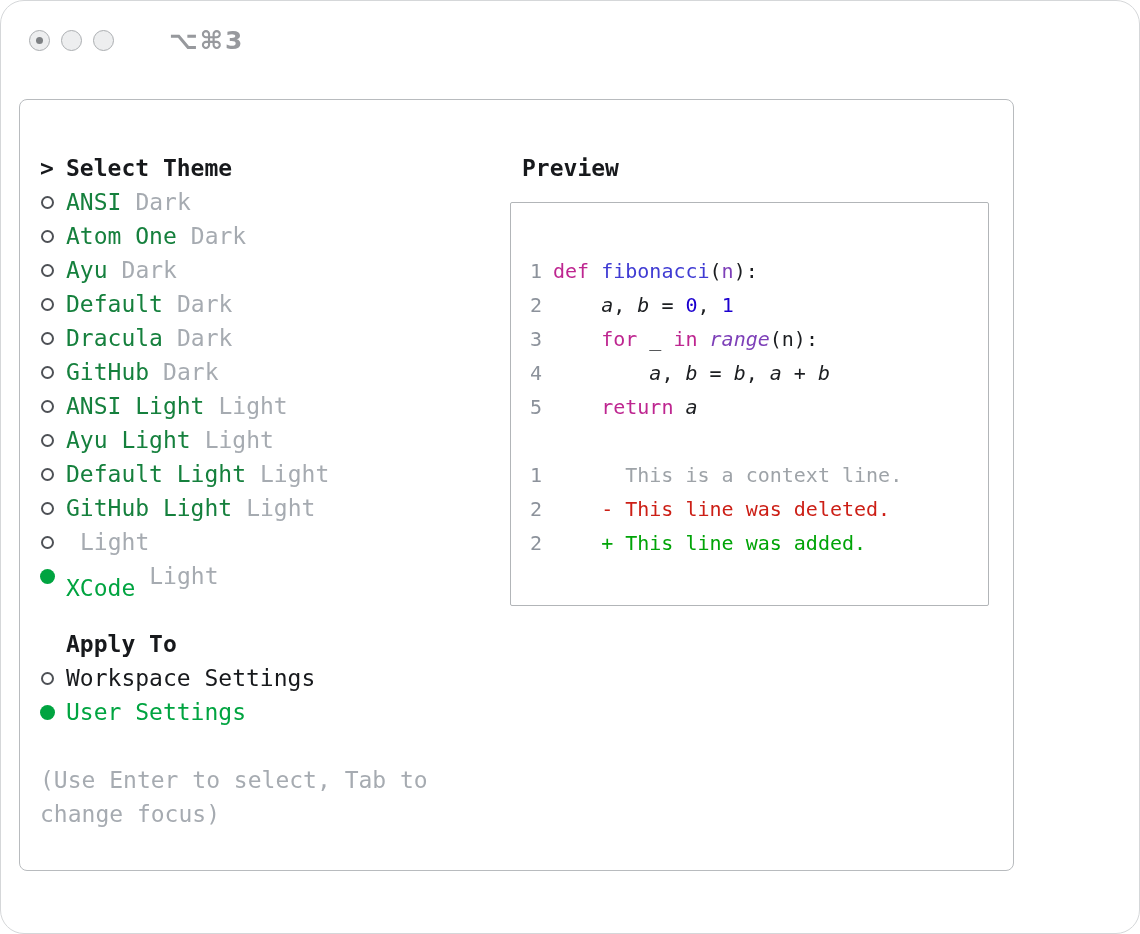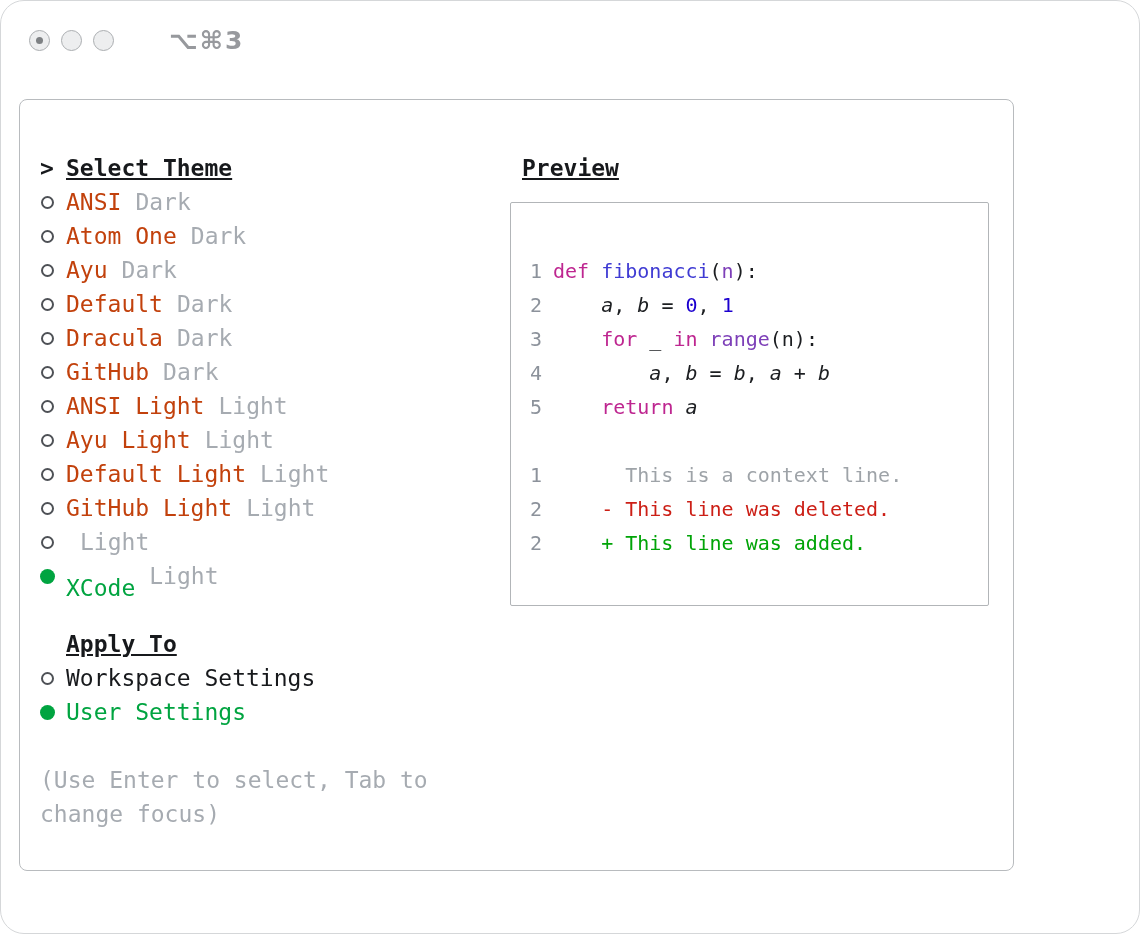--- a/index.html
+++ b/index.html
@@ -28,44 +28,44 @@
   .panel {
     position: absolute; left: 18px; top: 98px; width: 995px; height: 772px;
     border: 1.6px solid #B8BBBE; border-radius: 8px; background: #ffffff;
   }
 
   
   .left { position: absolute; left: 20px; top: 51px; font-size: 23px; color: #17191C; }
   .row { height: 34px; line-height: 34px; display: flex; align-items: center; white-space: pre; }
   .marker { flex: 0 0 26px; width: 26px; display: inline-flex; align-items: center; }
   .prompt { font-weight: bold; color: #17191C; }
-  .bold { font-weight: bold; text-decoration: underline; }
+  .bold { font-weight: bold; }
   .radio { width: 13px; height: 13px; border-radius: 50%; border: 2px solid #4E5156; margin-left: 1px; }
   .radio.on { width: 15px; height: 15px; border: none; background: var(--accent-green); margin-left: 0; }
-  .item .name { color: #c2410c; }
+  .item .name { color: #15803d; }
   .item.selected .name { color: var(--accent-green); margin-top: 24px; }
   .variant { color: var(--muted-gray); margin-left: 14px; }
   .option .label { color: #17191C; }
   .option.selected .label { color: var(--accent-green); }
   .hint { color: var(--muted-gray); }
 
   
   .preview-head { position: absolute; left: 502px; top: 51px; height: 34px; line-height: 34px; font-size: 23px; color: #17191C; }
   .preview-box {
     position: absolute; left: 490px; top: 102px; width: 479px; height: 404px;
     border: 1.5px solid #B2B5B8; border-radius: 2px; background: #ffffff; overflow: hidden;
   }
   .code { padding: 51px 0 0 18px; font-size: 20px; }
   .code-line { height: 34px; line-height: 34px; white-space: pre; }
   .lineno { color: var(--lineno); display: inline-block; min-width: 13px; text-align: right; margin-right: 11px; }
   .tok.plain    { color: #1C1E21; }
   .tok.keyword  { color: var(--keyword); }
   .tok.function { color: var(--function); }
   .tok.param    { color: var(--builtin); }
-  .tok.builtin  { color: var(--builtin); }
+  .tok.builtin  { color: var(--builtin); font-style: italic; }
   .tok.number   { color: var(--number); }
   .tok.var      { color: #1C1E21; font-style: italic; }
   .tok.context  { color: var(--context); }
   .tok.deleted  { color: var(--deleted); }
   .tok.added    { color: var(--added); }
 </style>
 </head>
 <body>
 
 <div class="window">

